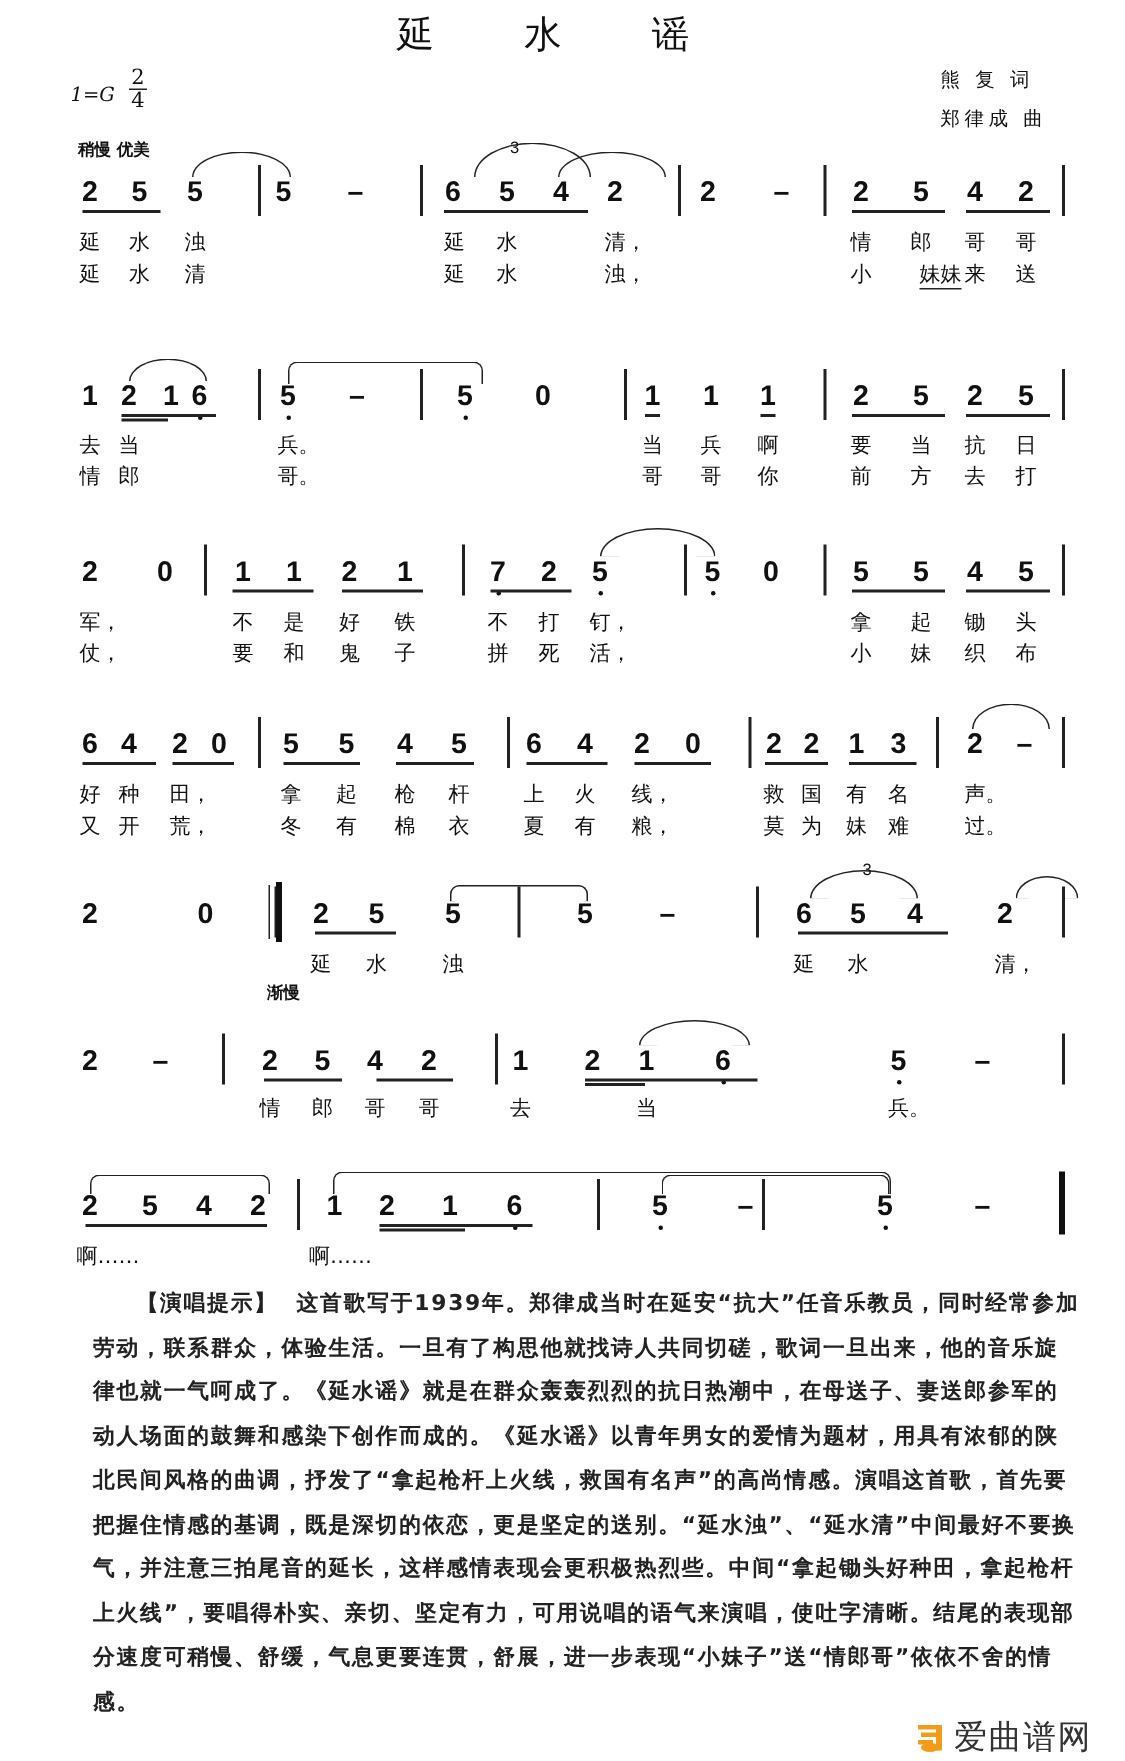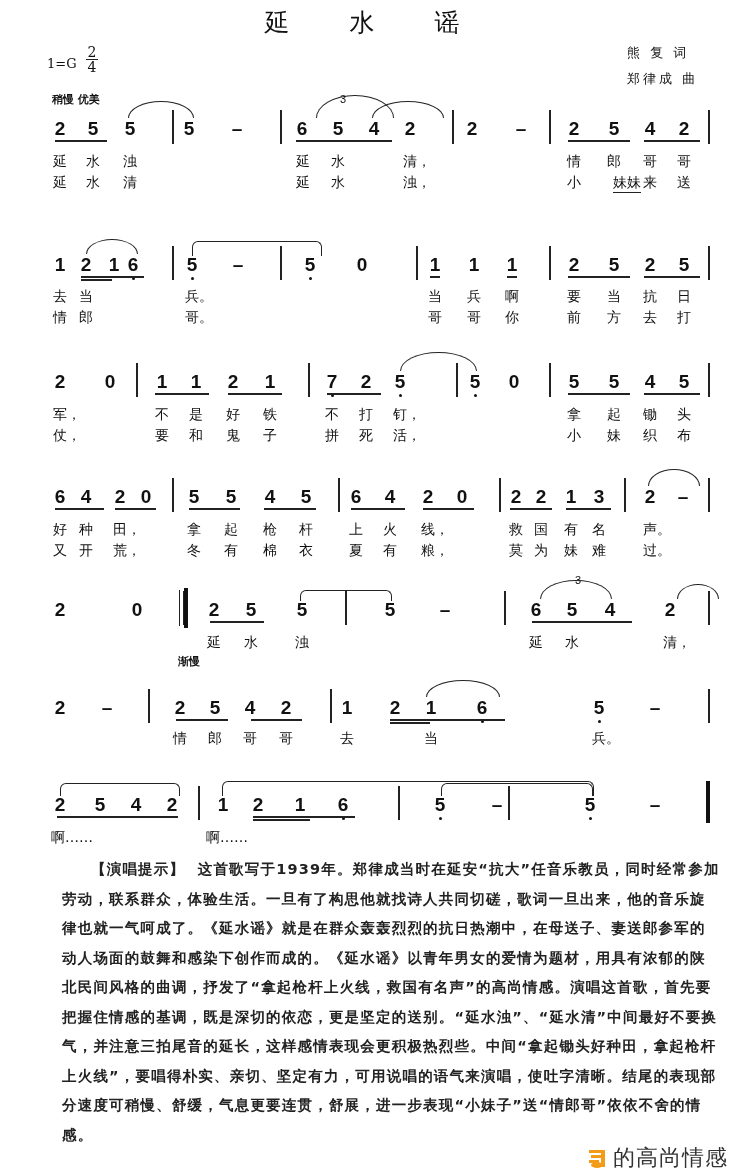--- a/index.html
+++ b/index.html
@@ -29,21 +29,21 @@
   .wm-icon { width:20px; height:22px; margin-right:4px; position:relative; }
   .wm-icon span { position:absolute; left:0; width:18px; height:3px; background:#f39c1a; }
 </style>
 </head>
 <body>
 
 <div class="abs title">延 水 谣</div>
 <div class="abs credit" style="left:627px;top:44px;">熊 复 词</div>
 <div class="abs credit" style="left:627px;top:70px;">郑律成 曲</div>
 
-<div class="abs key" style="left:47px;top:56px;">1=G</div>
+<div class="abs key" style="left:47px;top:56px;font-style:italic;">1=G</div>
 <div class="abs ts" style="left:86px;top:45px;">2</div>
 <div class="abs" style="left:86px;top:59px;width:12px;height:1px;background:#222;"></div>
 <div class="abs ts" style="left:86px;top:60px;">4</div>
 <div class="abs tempo" style="left:52px;top:92px;">稍慢 优美</div>
 
 <div id="score">
     <div class="abs note" style="left:52px;top:119px;">2</div>
     <div class="abs note" style="left:85px;top:119px;">5</div>
     <div class="abs note" style="left:122px;top:119px;">5</div>
     <div class="abs note" style="left:181px;top:119px;">5</div>
@@ -340,14 +340,14 @@
 </div>
 
 <div class="abs wm">
   <div class="wm-icon">
     <span style="top:3px;width:16px;"></span>
       <span style="top:8px;width:12px;left:2px;"></span>
       <span style="top:13px;width:10px;left:0;"></span>
     <span style="top:4px;left:12px;width:4px;height:16px;"></span>
     <span style="top:15px;left:2px;width:12px;height:6px;border-radius:50%;"></span>
   </div>
-  <span>的高尚情感</span>
+  <span>爱曲谱网</span>
 </div>
 
 </body></html>

